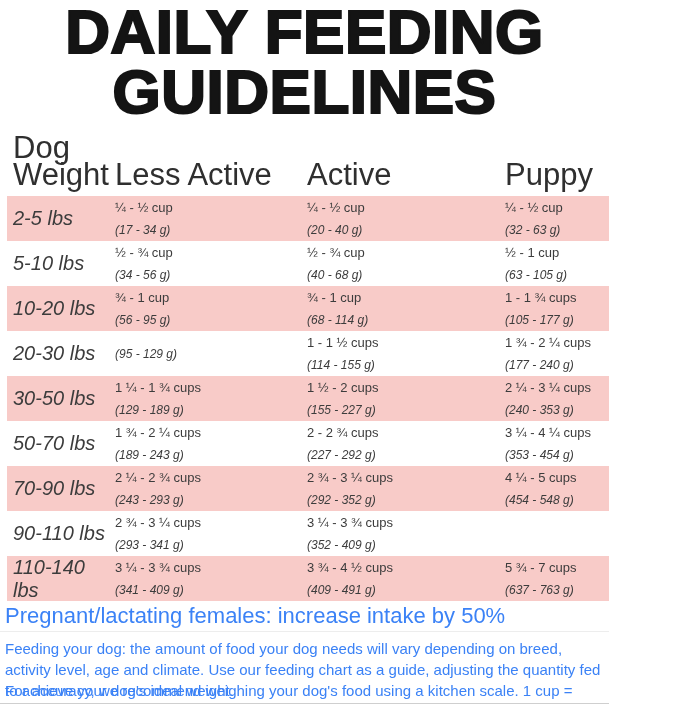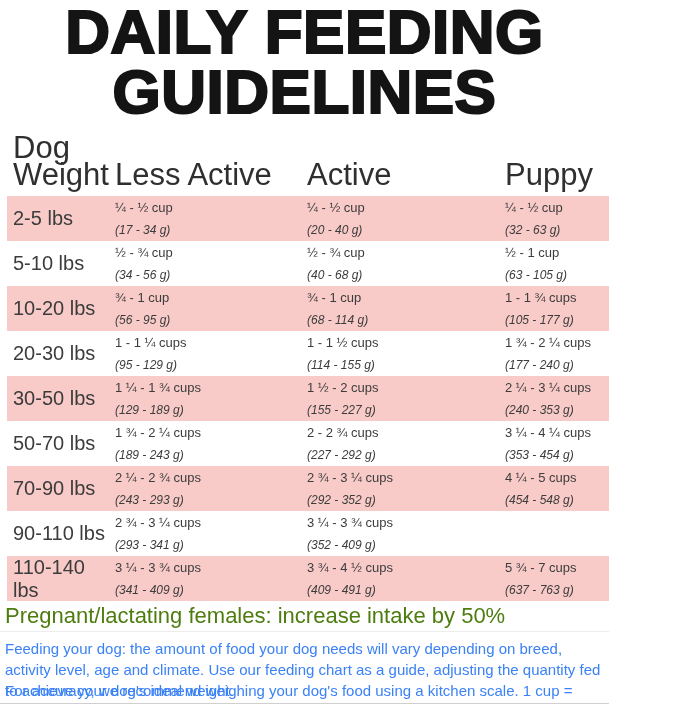--- a/index.html
+++ b/index.html
@@ -41,28 +41,28 @@
     top: 196px; left: 7px; right: 0;
   }
   .trow {
     display: grid;
     grid-template-columns: 108px 192px 198px 1fr;
     height: 45px;
     align-items: center;
   }
   .trow.pink { background: #f8cbc8; }
   .cell { color: #3c3c3c; }
-  .cell.weight { font-size: 20px; padding-left: 6px; }
+  .cell.weight { font-size: 20px; padding-left: 6px; font-style: italic; }
   .cell .cups { font-size: 13px; line-height: 22px; }
   .cell .grams { font-size: 12px; line-height: 22px; font-style: italic; }
   .pregnant-note {
     position: absolute;
     top: 603px; left: 5px; right: 8px;
     font-size: 22px;
-    color: #4d7c0f;
+    color: #3b82f6;
   }
   .rule-mid {
     position: absolute;
     top: 631px; left: 0; right: 0;
     height: 1px;
     background: #ededed;
   }
   .small-note {
     position: absolute;
     left: 5px; right: 6px;
@@ -139,21 +139,20 @@
           <div class="grams">(68 - 114 g)</div>
         </div>
         <div class="cell">
           <div class="cups">1 - 1 ¾ cups</div>
           <div class="grams">(105 - 177 g)</div>
         </div>
       </div>
       <div class="trow white">
         <div class="cell weight">20-30 lbs</div>
         <div class="cell">
-          <div class="cups">1 - 1 ¼ cups</div>
           <div class="grams">(95 - 129 g)</div>
         </div>
         <div class="cell">
           <div class="cups">1 - 1 ½ cups</div>
           <div class="grams">(114 - 155 g)</div>
         </div>
         <div class="cell">
           <div class="cups">1 ¾ - 2 ¼ cups</div>
           <div class="grams">(177 - 240 g)</div>
         </div>

